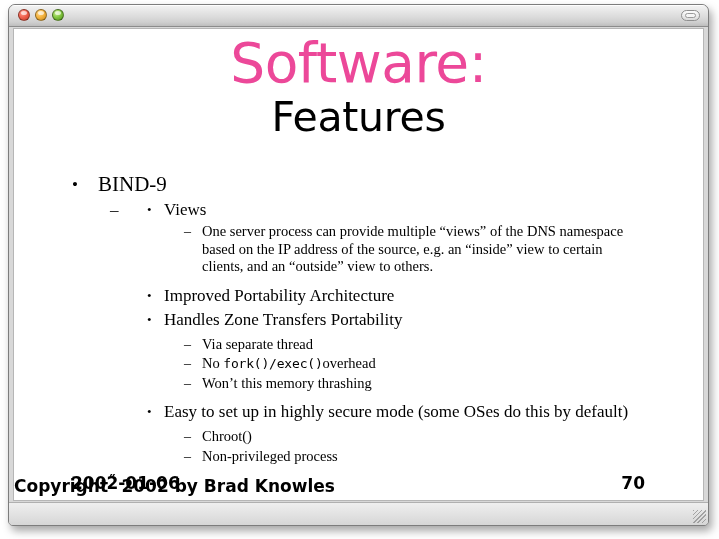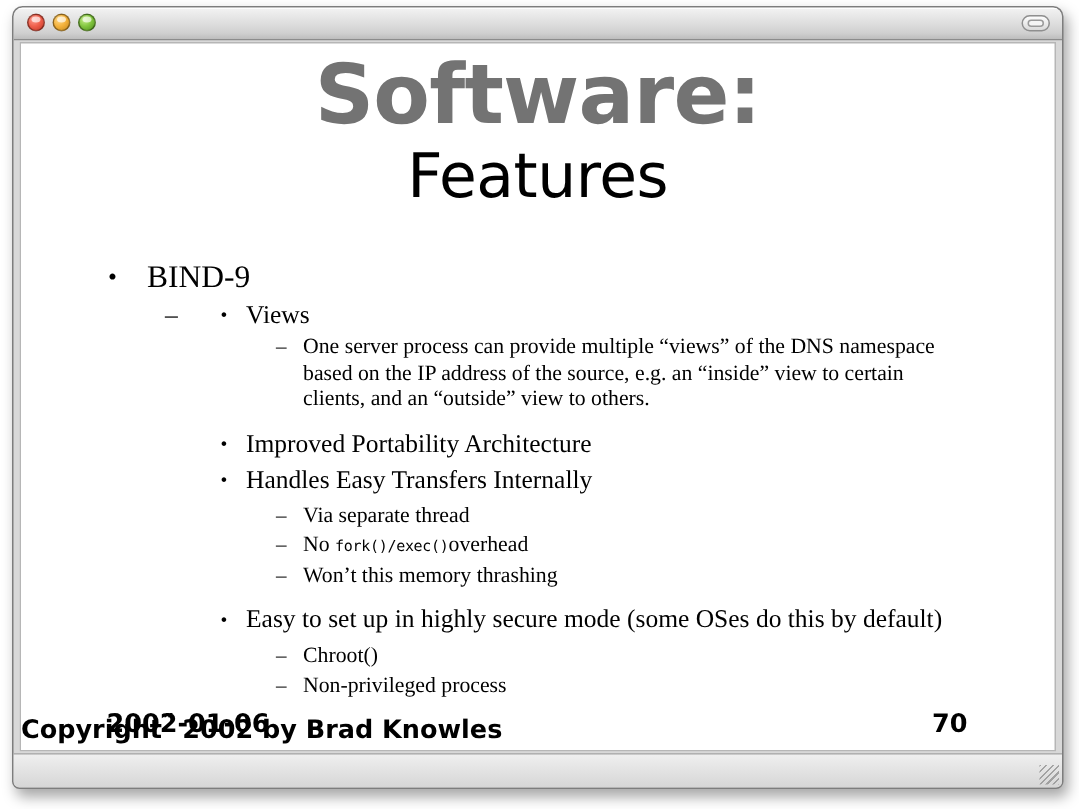--- a/index.html
+++ b/index.html
@@ -135,25 +135,25 @@
   
   .slide {
     position: relative;
     width: 100%;
     height: 100%;
   }
 
   .title-main {
     text-align: center;
     font-family: "DejaVu Sans", "Liberation Sans", sans-serif;
-    font-weight: bold;
+    font-weight: normal;
     font-size: 55px;
     line-height: 58px;
     letter-spacing: -0.5px;
-    color: #737373;
+    color: #ec4899;
     margin-top: 5px;
   }
   .title-sub {
     text-align: center;
     font-family: "DejaVu Sans", "Liberation Sans", sans-serif;
     font-weight: normal;
     font-size: 41px;
     line-height: 46px;
     letter-spacing: -0.3px;
     color: #000;
@@ -210,21 +210,21 @@
     font-size: 14.5px;
     line-height: 17.5px;
     padding-left: 188px;
     padding-right: 60px;
     margin-top: 2px;
   }
   .lvl4 .bul { left: 170px; font-size: 14px; top: 0px; }
 
   .mono {
     font-family: "DejaVu Sans Mono", "Liberation Mono", monospace;
-    font-size: 10px;
+    font-size: 13px;
     letter-spacing: -0.2px;
     text-align: center;
   }
 
   
   .footer {
     position: absolute;
     left: 0;
     right: 0;
     bottom: 6px;
@@ -296,21 +296,21 @@
           <span class="txt">One server process can provide multiple “views” of the DNS namespace based on the IP address of the source, e.g. an “inside” view to certain clients, and an “outside” view to others.</span>
         </div>
 
         <div class="li lvl3" style="margin-top:9px;">
           <span class="bul">•</span>
           <span class="txt">Improved Portability Architecture</span>
         </div>
 
         <div class="li lvl3">
           <span class="bul">•</span>
-          <span class="txt">Handles Easy Transfers Internally</span>
+          <span class="txt">Handles Zone Transfers Portability</span>
         </div>
 
         <div class="li lvl4" style="margin-top:5px;">
           <span class="bul">–</span>
           <span class="txt">Via separate thread</span>
         </div>
 
         <div class="li lvl4">
           <span class="bul">–</span>
           <span class="txt"><span>No </span><span class="mono">fork()/exec()</span><span>overhead</span></span>

